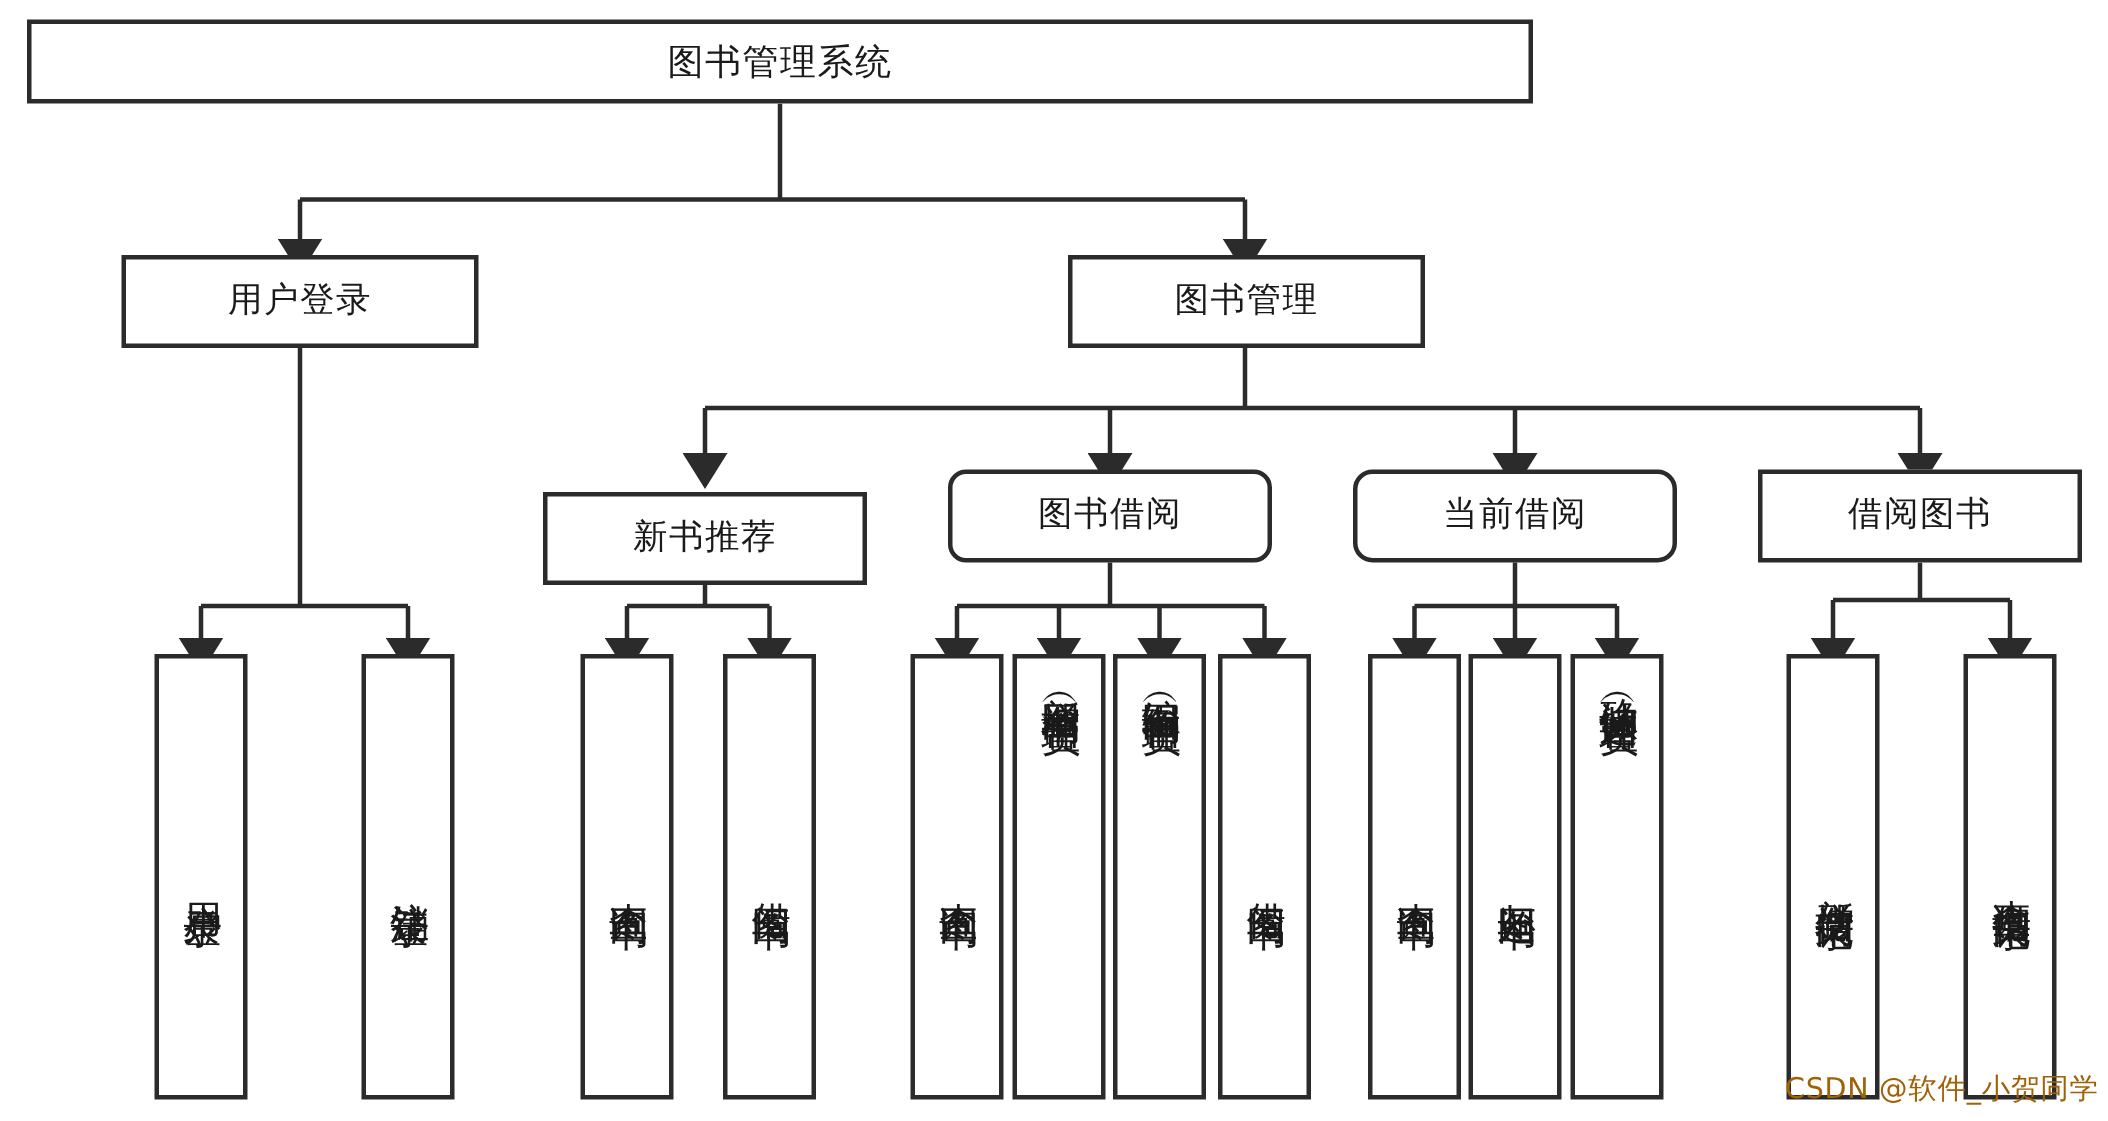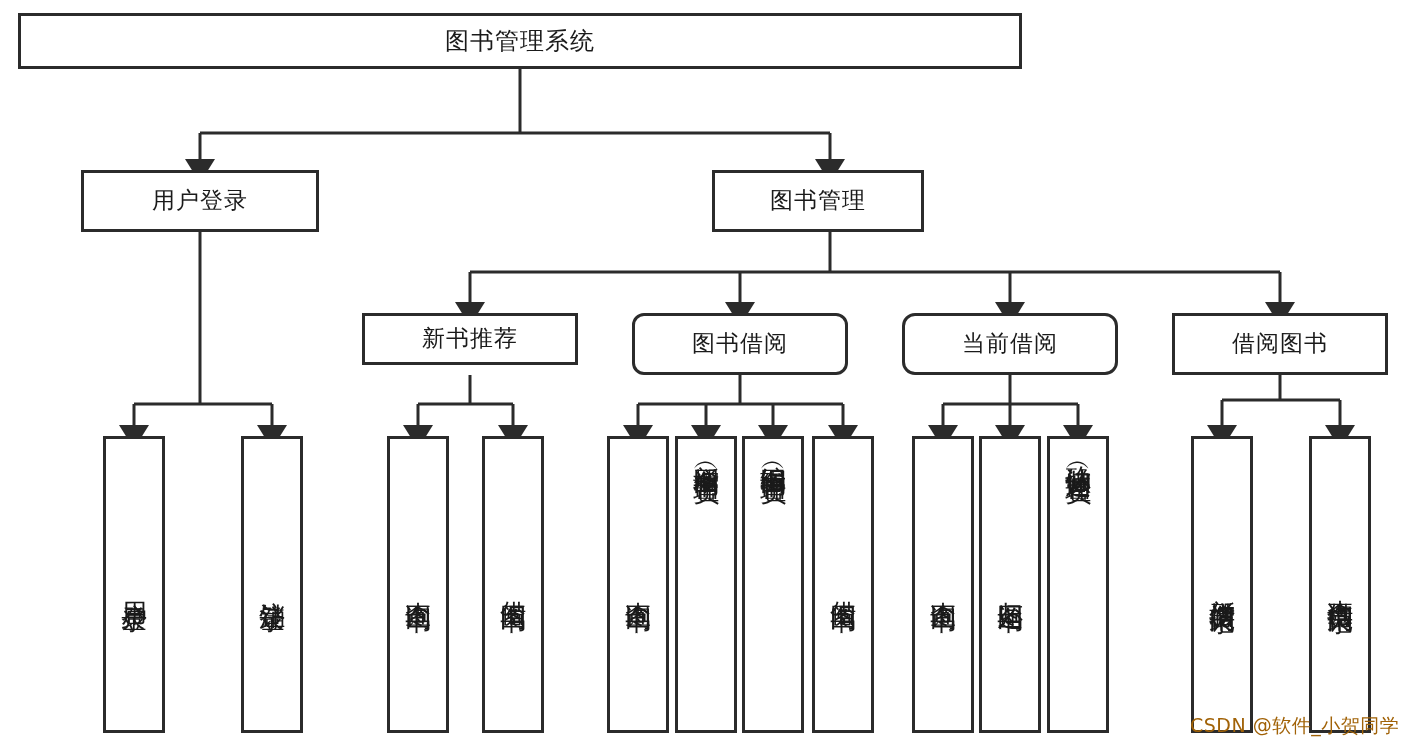--- a/index.html
+++ b/index.html
@@ -126,25 +126,25 @@
     </g>
   </svg>
 
   <div class="node node-h node-root" style="left:18px; top:13px; width:1004px; height:56px;">
     <span>图书管理系统</span>
   </div>
 
   <div class="node node-h" style="left:81px; top:170px; width:238px; height:62px;">
     <span>用户登录</span>
   </div>
-  <div class="node node-h" style="left:712px; top:170px; width:212px; height:62px;">
+  <div class="node node-h" style="left:712px; top:170px; width:238px; height:62px;">
     <span>图书管理</span>
   </div>
 
-  <div class="node node-h" style="left:362px; top:313px; width:216px; height:52px;">
+  <div class="node node-h" style="left:362px; top:328px; width:216px; height:62px;">
     <span>新书推荐</span>
   </div>
   <div class="node node-h" style="left:632px; top:313px; width:216px; height:62px;border-radius:12px;">
     <span>图书借阅</span>
   </div>
   <div class="node node-h" style="left:902px; top:313px; width:216px; height:62px;border-radius:13px;">
     <span>当前借阅</span>
   </div>
   <div class="node node-h" style="left:1172px; top:313px; width:216px; height:62px;">
     <span>借阅图书</span>

